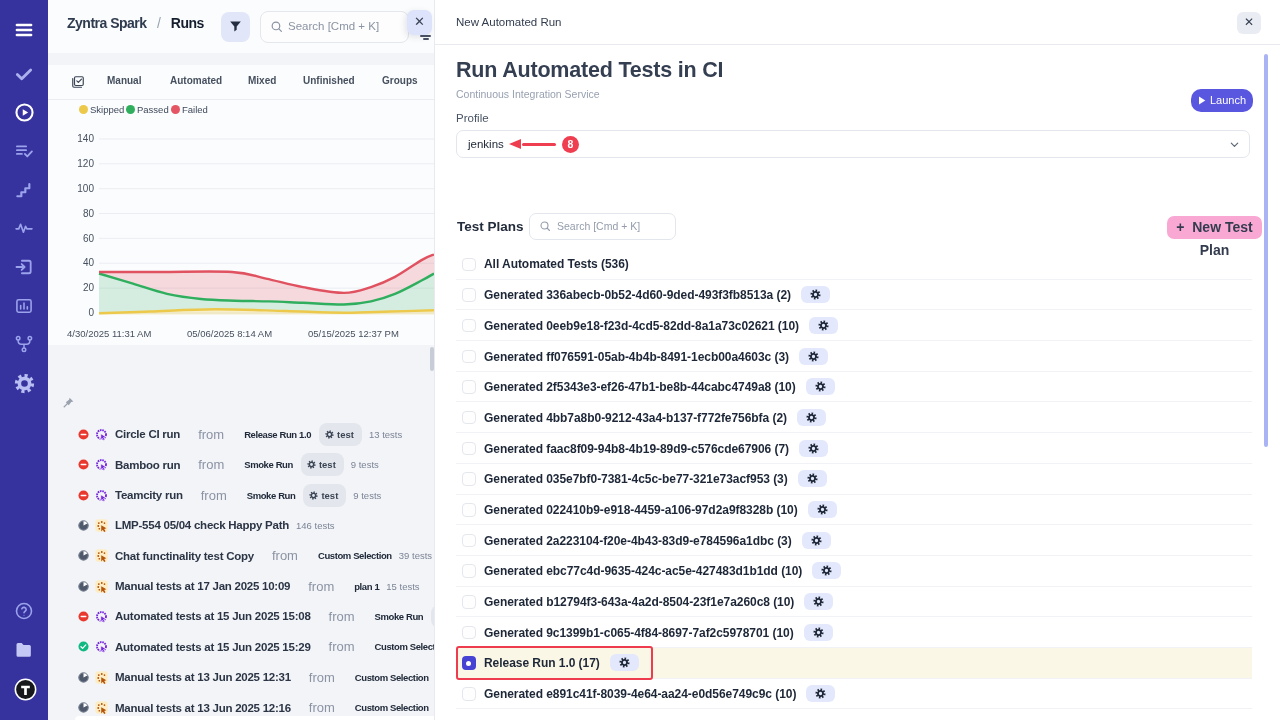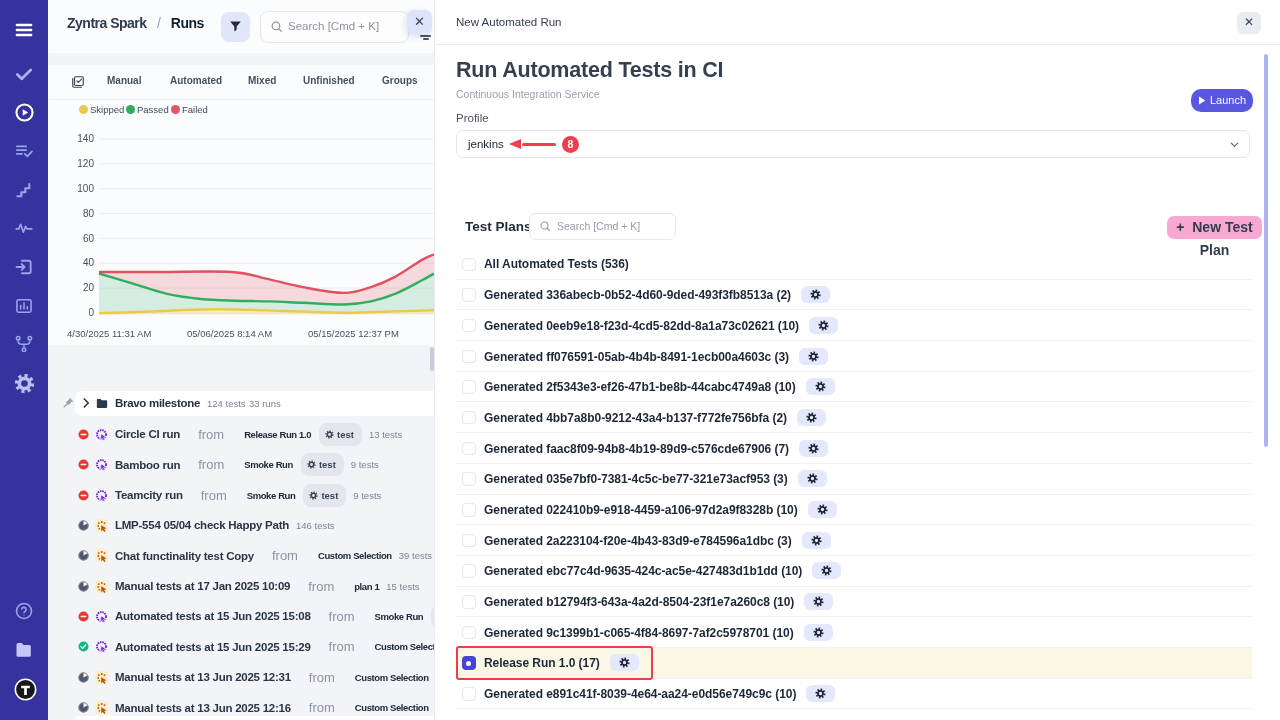--- a/index.html
+++ b/index.html
@@ -45,21 +45,21 @@
 #m-div{position:absolute;left:0;top:44px;width:846px;height:1px;background:#e9ebf0;}
 #m-title{position:absolute;left:21px;top:58px;font-size:21.5px;font-weight:700;color:#353f52;letter-spacing:-0.2px;}
 #m-sub{position:absolute;left:21px;top:88px;font-size:10.5px;color:#98a1b1;}
 #launch{position:absolute;left:756px;top:61px;width:62px;height:23px;border-radius:10px;background:#5956e0;color:#fff;font-size:11px;font-weight:500;text-align:center;line-height:23px;margin-top:28px;}
 #profile-lbl{position:absolute;left:21px;top:112px;font-size:11.5px;color:#475263;}
 #select{position:absolute;left:21px;top:130px;width:794px;height:28px;border-radius:7px;border:1px solid #e3e7ed;background:#fff;}
 #jenkins{position:absolute;left:33px;top:138px;font-size:11.5px;font-weight:500;color:#1c2636;}
 .arr-line{position:absolute;left:87px;top:143px;width:34px;height:3.2px;background:#ee3e50;border-radius:2px;}
 .arr-head{position:absolute;left:74px;top:139px;width:0;height:0;border-top:5.8px solid transparent;border-bottom:5.8px solid transparent;border-right:12px solid #ee3e50;}
 #ball8{position:absolute;left:127px;top:136px;width:17px;height:17px;border-radius:50%;background:#ee3e50;color:#fff;font-size:10.5px;font-weight:700;text-align:center;line-height:17px;}
-#tp-title{position:absolute;left:30px;top:219px;font-size:13.5px;font-weight:700;color:#222c3c;}
+#tp-title{position:absolute;left:22px;top:219px;font-size:13.5px;font-weight:700;color:#222c3c;}
 #search2{position:absolute;left:94px;top:213px;width:147px;height:27px;border-radius:7px;border:1px solid #e3e7ed;background:#fff;}
 #newplan{position:absolute;left:732px;top:216px;width:95px;height:23px;border-radius:7px;background:#f9a8d4;color:#333c4e;font-size:14px;font-weight:600;text-align:center;line-height:23px;}
 
 #rows{position:absolute;left:21px;top:249px;width:796px;}
 .mrow{position:relative;height:30.7px;border-bottom:1px solid #f0f2f5;}
 .mrow .cb{position:absolute;left:6px;top:8.5px;width:13.5px;height:13.5px;border-radius:4px;border:1.4px solid #e4e7ec;background:#fefefe;}
 .mrow .lbl{position:absolute;left:28px;top:7.5px;font-size:12px;font-weight:700;color:#1d2737;white-space:nowrap;letter-spacing:-0.05px;}
 .gearpill{display:inline-block;position:relative;top:-1px;margin-left:10px;width:29px;height:17px;border-radius:6px;background:#e3e8fc;vertical-align:middle;text-align:center;}
 #relrow{background:#fbf7e6;}
 #relbox{position:absolute;left:0px;top:-1.5px;width:197px;height:33.5px;border:2.2px solid #ee3b4d;border-radius:3px;z-index:3;}
@@ -184,31 +184,20 @@
     <div class="dot" style="left:31px;background:#ecc94b;"></div>
       <div class="legtxt" style="left:42px;">Skipped</div>
     <div class="dot" style="left:78px;background:#2fae5e;"></div>
       <div class="legtxt" style="left:89px;">Passed</div>
     <div class="dot" style="left:123px;background:#e45663;"></div>
       <div class="legtxt" style="left:134px;">Failed</div>
   </div>
   <svg style="position:absolute;left:14px;top:396px" width="13" height="13" viewBox="0 0 24 24" fill="#9aa2b0">
       <path d="M14 3l7 7-4 1-4.5 6-2-2L4 21.5 2.5 20 9 13.5l-2-2L13 7z"></path>
     </svg>
-  <div id="bravo">
-    <svg style="position:absolute;left:4px;top:5px" width="14" height="14" viewBox="0 0 24 24" fill="none" stroke="#232e40" stroke-width="2.6" stroke-linecap="round" stroke-linejoin="round">
-        <path d="M9 5l7 7-7 7"></path>
-      </svg>
-    <svg style="position:absolute;left:20px;top:6px" width="14" height="13" viewBox="0 0 24 24" fill="#2c3a4d">
-        <path d="M2.5 5.5A1.8 1.8 0 0 1 4.3 3.7h4.9l2.2 2.5h8.3a1.8 1.8 0 0 1 1.8 1.8v10.4a1.8 1.8 0 0 1-1.8 1.8H4.3a1.8 1.8 0 0 1-1.8-1.8z"></path>
-      </svg>
-    <span style="position:absolute;left:40px;top:5.5px;font-size:11.5px;font-weight:700;color:#25303f;letter-spacing:-0.3px;">Bravo milestone</span>
-    <span style="position:absolute;left:132px;top:7px;font-size:9.5px;color:#7a8496;">124 tests</span>
-    <span style="position:absolute;left:174px;top:7px;font-size:9.5px;color:#7a8496;">33 runs</span>
-  </div>
   <div class="runrow" style="top:421.3px">
       <div class="rr-in">
         <svg class="sicon" viewBox="0 0 24 24">
           <circle cx="12" cy="12" r="11" fill="#e9392f"></circle>
           <rect x="5.5" y="10.3" width="13" height="3.4" rx="1.7" fill="#fff"></rect>
         </svg>
         <svg class="ticon" viewBox="0 0 24 24">
           <circle cx="12" cy="12" r="8.3" fill="none" stroke="#7324dd" stroke-width="3.4" stroke-dasharray="2.9 1.5"></circle>
           <path d="M10.6 10.6l9.4 5.6-4 1.3 2.5 4-2.6 1.6-2.5-4-2.8 3.1z" fill="#7324dd" stroke="#fff" stroke-width="1.2"></path>
         </svg>

